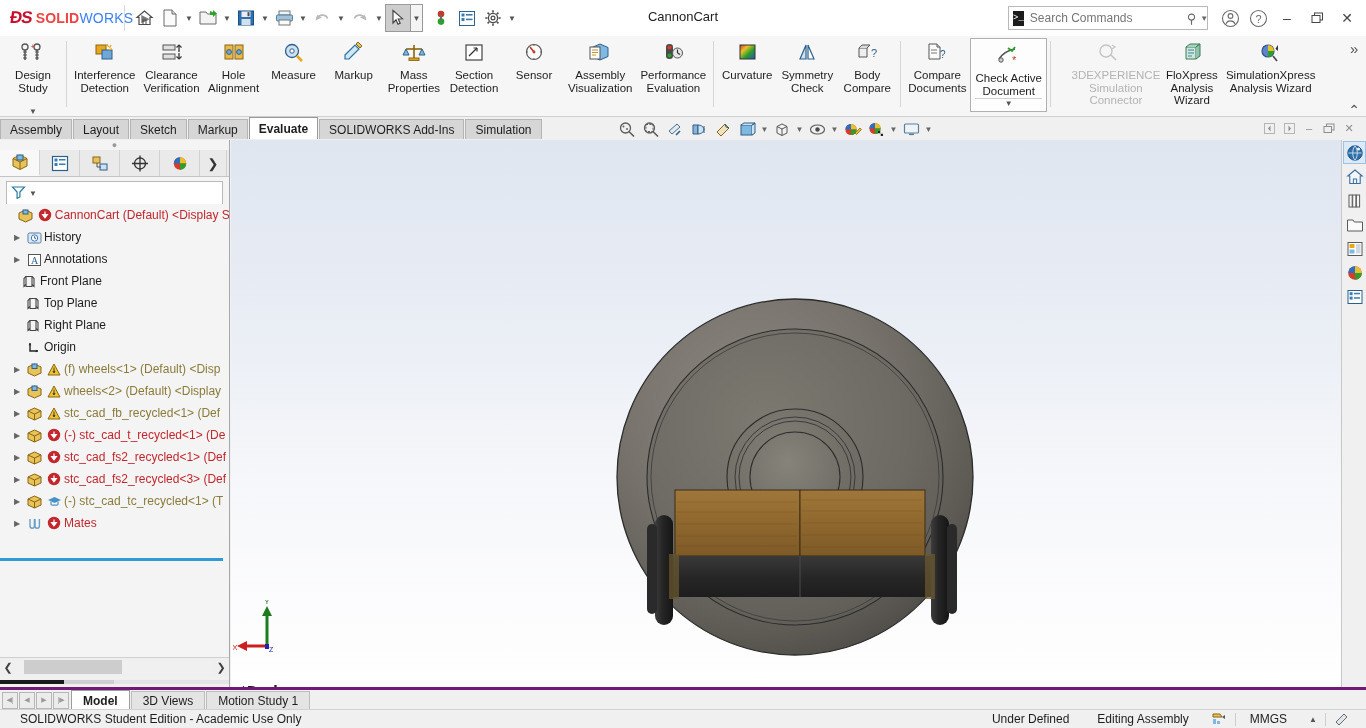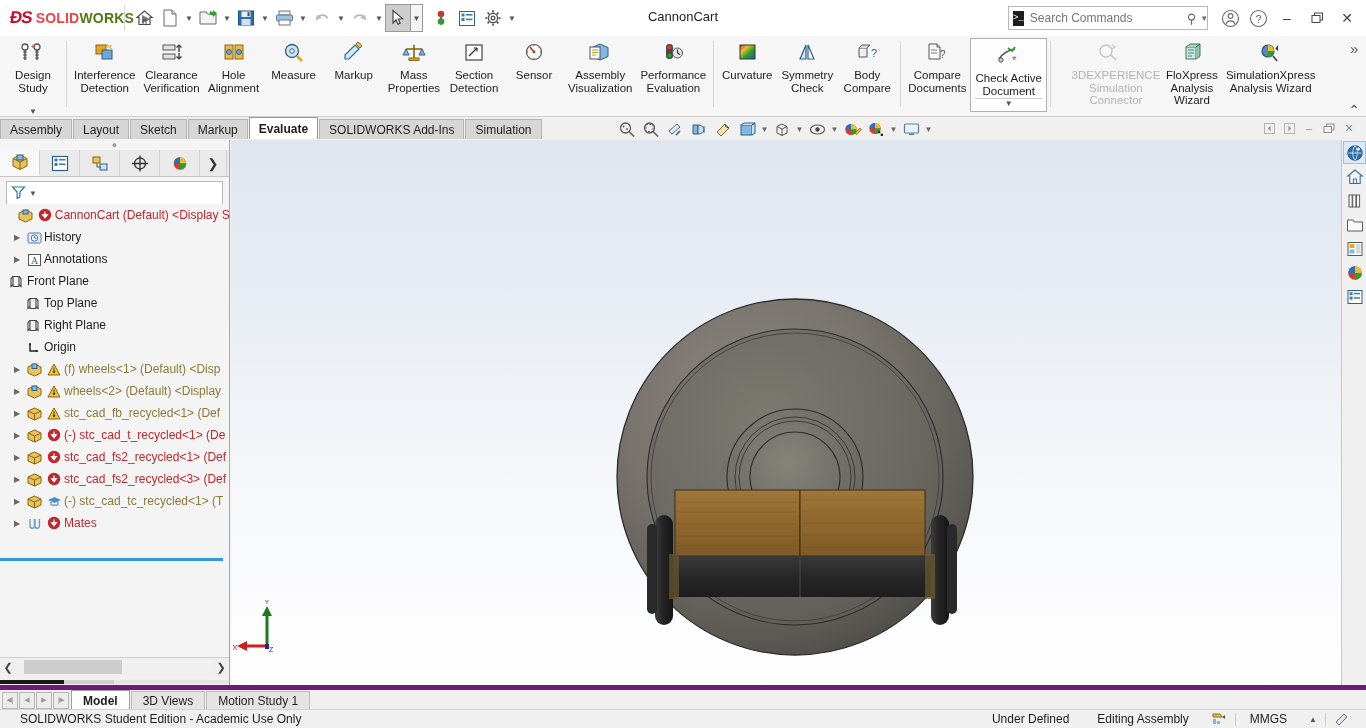--- a/index.html
+++ b/index.html
@@ -99,21 +99,21 @@
              font-family:"DejaVu Sans",sans-serif;}
 
   
   .rightbar{position:absolute;right:0;top:140px;width:24px;bottom:38px;background:#f0f0f0;border-left:1px solid #c8c8c8;}
   .rbtn{width:23px;height:23px;margin:1px 0 0 1px;display:flex;align-items:center;justify-content:center;
         border:1px solid transparent;box-sizing:border-box;}
   .rbtn.active{background:#dce9f6;border-color:#9cc2e5;}
 
   
   .bottabs{position:absolute;left:0;bottom:18px;width:1366px;height:20px;background:#f0f0f0;
-           border-top:5px solid #701a75;display:flex;align-items:center;}
+           border-top:3px solid #701a75;display:flex;align-items:center;}
   .navbtns{display:flex;align-items:center;padding-left:2px;}
   .nvb{width:14px;height:15px;border:1px solid #b6b6b6;background:#ececec;margin-right:1px;
        display:flex;align-items:center;justify-content:center;color:#9a9a9a;font-size:7px;}
   .btab{height:18px;line-height:18px;padding:0 11px;font-size:12px;border:1px solid #bdbdbd;
         border-bottom:none;background:#e4e4e4;margin-left:1px;}
   .btab.active{background:#fff;font-weight:bold;border-color:#9e9e9e;height:20px;line-height:20px;}
   .statusbar{position:absolute;left:0;bottom:0;width:1366px;height:18px;background:#f0f0f0;
              border-top:1px solid #d2d2d2;display:flex;align-items:center;font-size:12px;color:#1d1d1d;}
   .st-left{padding-left:20px;}
   .st-right{margin-left:auto;display:flex;align-items:center;gap:0;}
@@ -123,21 +123,21 @@
 </style>
 </head>
 <body>
 
 <div class="app">
 
   <div class="titlebar">
     <div class="logo">
       <span class="logo-ds">ÐS</span>
       <span class="logo-txt">
-        <b>SOLID</b><span style="color:#4d7c0f;font-weight:bold">WORKS</span>
+        <b>SOLID</b><span style="color:#3b82f6;font-weight:normal">WORKS</span>
       </span>
       <span class="logo-arrow">▶</span>
     </div>
     <div class="tb-sep"></div>
 
     <div class="qat">
 
       <div class="qbtn">
         <svg width="19" height="18" viewBox="0 0 19 18">
             <path d="M9.5 2 2 8.4h2v7.1h11V8.4h2z" fill="none" stroke="#4b4b4b" stroke-width="1.2"></path>
@@ -731,21 +731,21 @@
         <span class="tw">▶</span>
         <span class="ti">
           <svg width="17" height="15" viewBox="0 0 17 15">
               <rect x="2.5" y="2.5" width="12" height="11" fill="#fff" stroke="#555"></rect>
               <text x="8.5" y="11.5" font-size="10" text-anchor="middle" fill="#2c5f8a" font-family="Liberation Serif">A</text>
             </svg>
         </span>
         <span class="tlabel">Annotations</span>
       </div>
 
-      <div class="trow" style="padding-left:7px">
+      <div class="trow" style="padding-left:20px">
         <span class="ti">
           <svg width="16" height="15" viewBox="0 0 16 15">
               <path d="M4 2.5h6v10H4z" fill="none" stroke="#444" stroke-width="1.1"></path>
               <path d="M4 2.5 2 4.5v8l2-2M10 2.5l2 2v8l-2-2" fill="none" stroke="#444" stroke-width="1.1"></path>
             </svg>
         </span>
         <span class="tlabel">Front Plane</span>
       </div>
       <div class="trow" style="padding-left:24px">
         <span class="ti">

